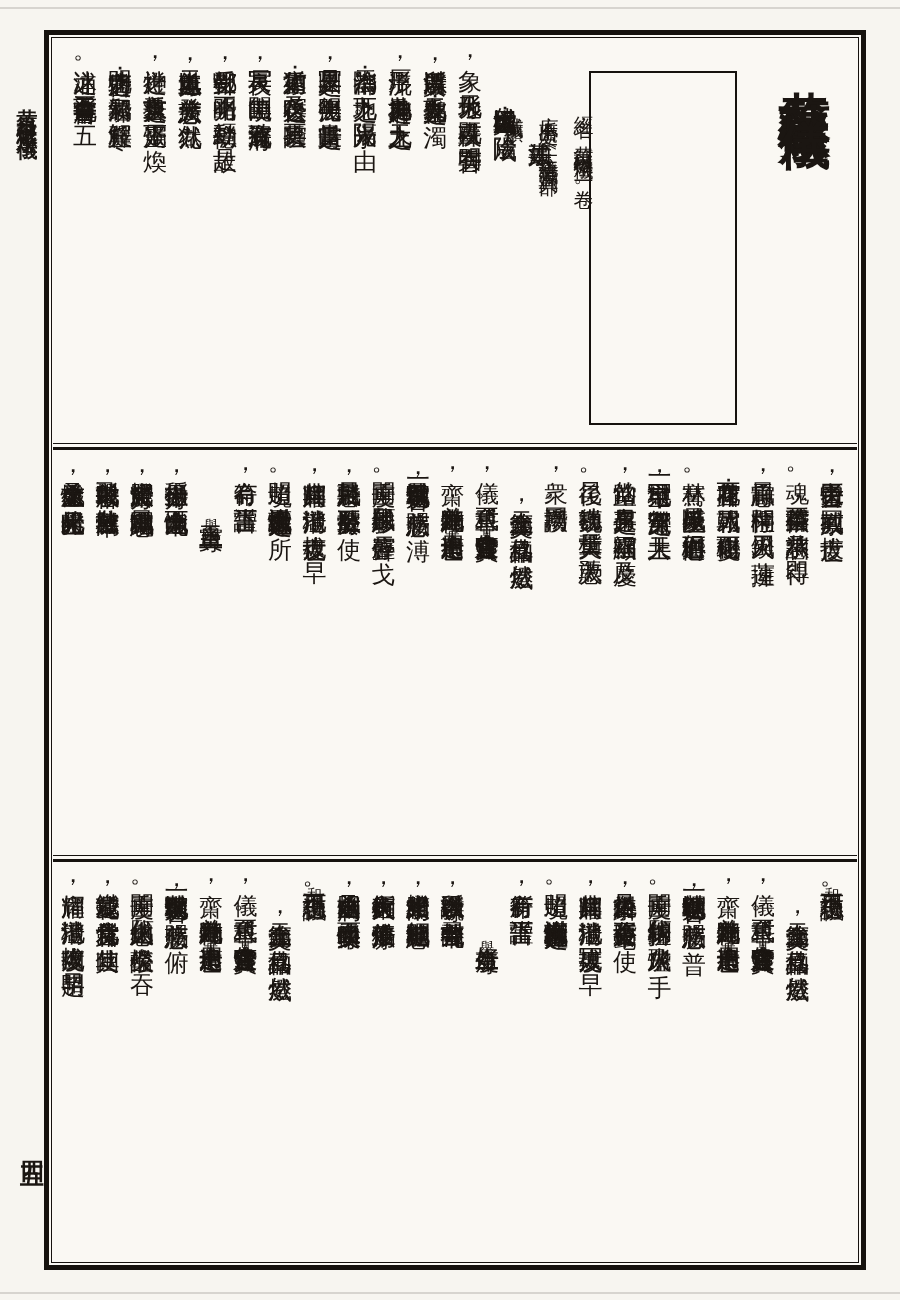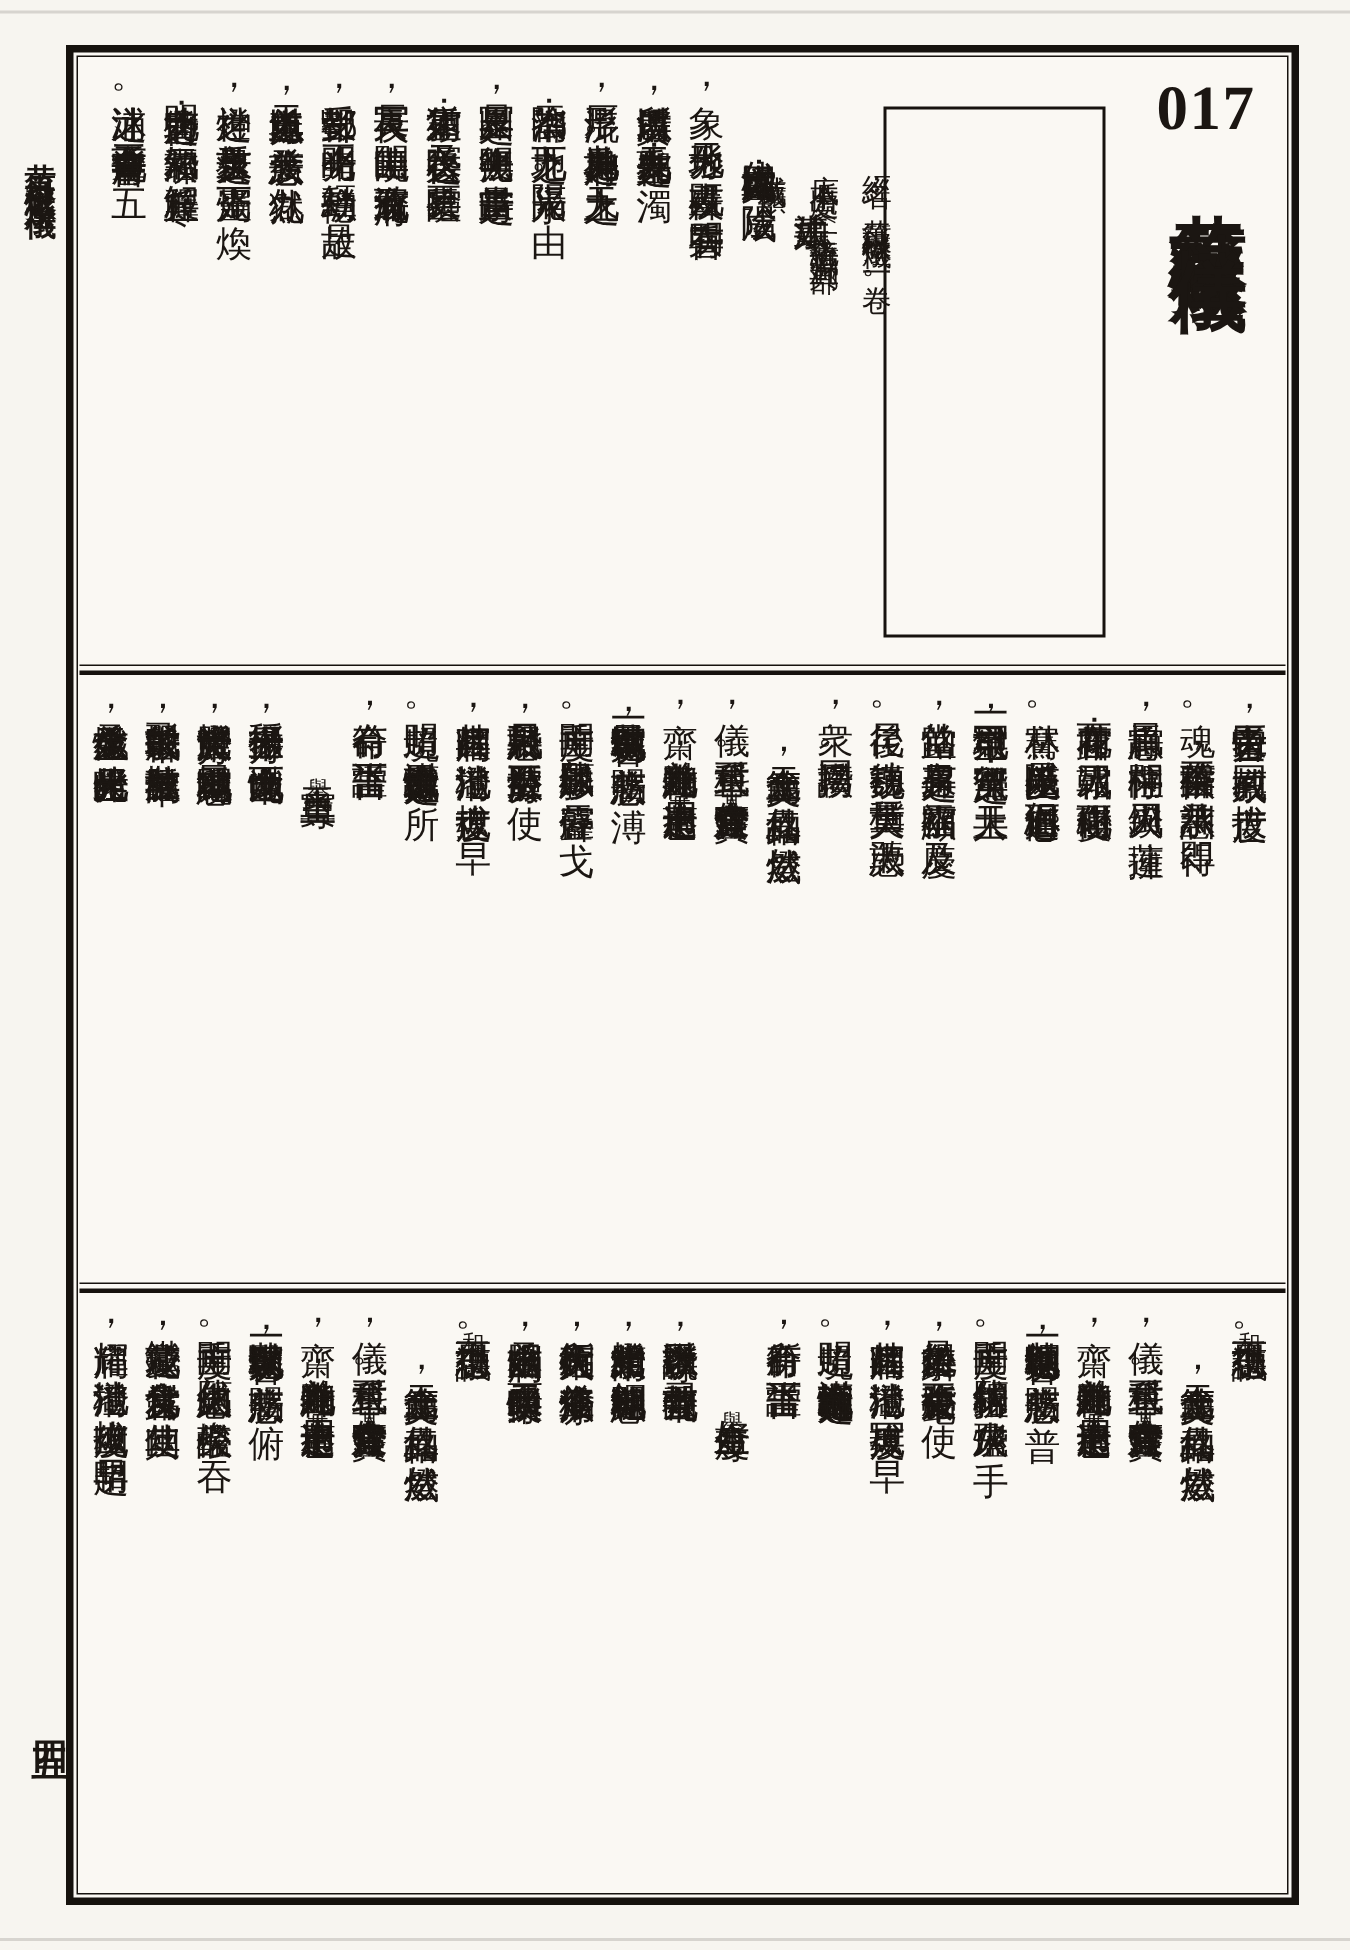--- a/index.html
+++ b/index.html
@@ -99,21 +99,20 @@
             <p class="col"><span>猶如重霧；及昏暝之後，更甚陰霾。</span></p>
             <p class="col"><span>長夜冥冥，無由開曉，致有沉淪北府，</span></p>
             <p class="col"><span>受報酆都，不睹光明，動經億劫。是故</span></p>
             <p class="col"><span>天尊以無上道力，發廣大慈悲，然九獄</span></p>
             <p class="col"><span>之神燈，救重泉之苦爽。靈光下燭，煥</span></p>
             <p class="col"><span>明北府之昏衢；和氣潛臻，解釋丘寒</span></p>
             <p class="col"><span>之冰浦。登命三官九府百二十曹、五</span></p>
           </div>
 
         <div class="masthead">
-          <div class="doc-num">017</div>
           <div class="big-title">黄籙破獄燈儀</div>
         </div>
 
         <div class="abstract-box">
           <div class="vflow">
             <p class="col">經名：黄籙破獄燈儀。一卷。</p>
             <p class="col">底本出處：《正統道藏》洞真部</p>
             <p class="col">威儀類。</p>
           </div>
         </div>

